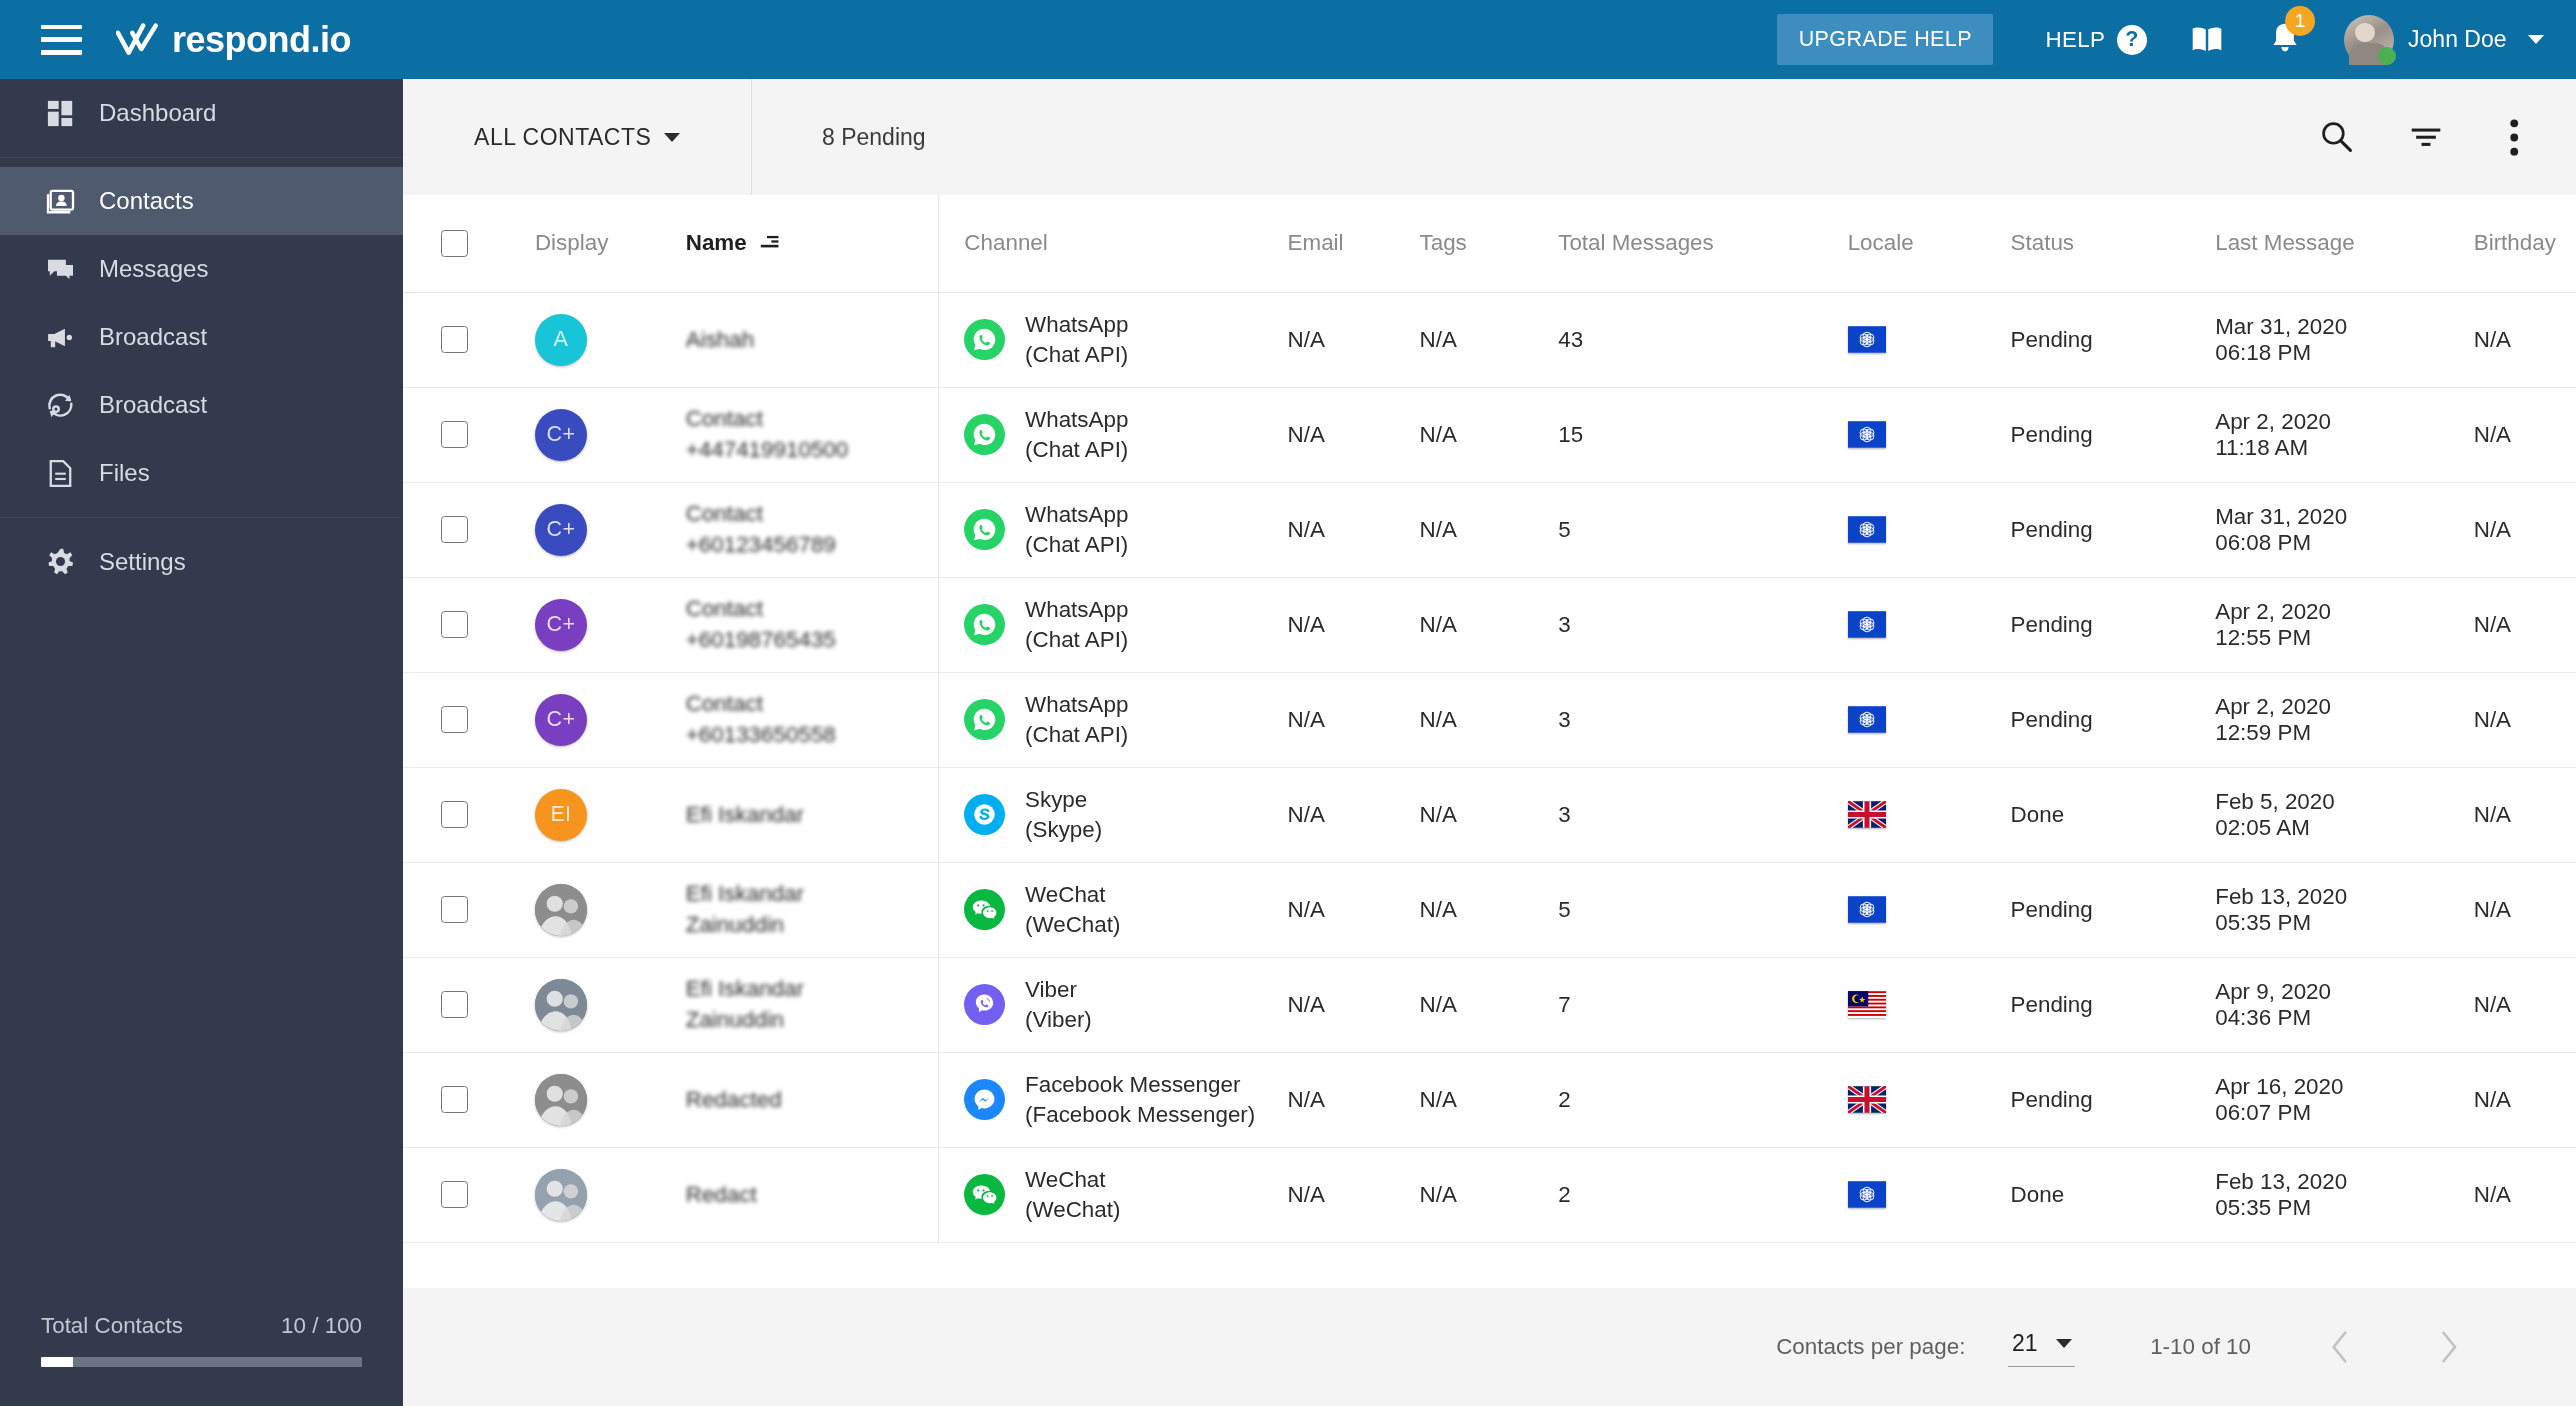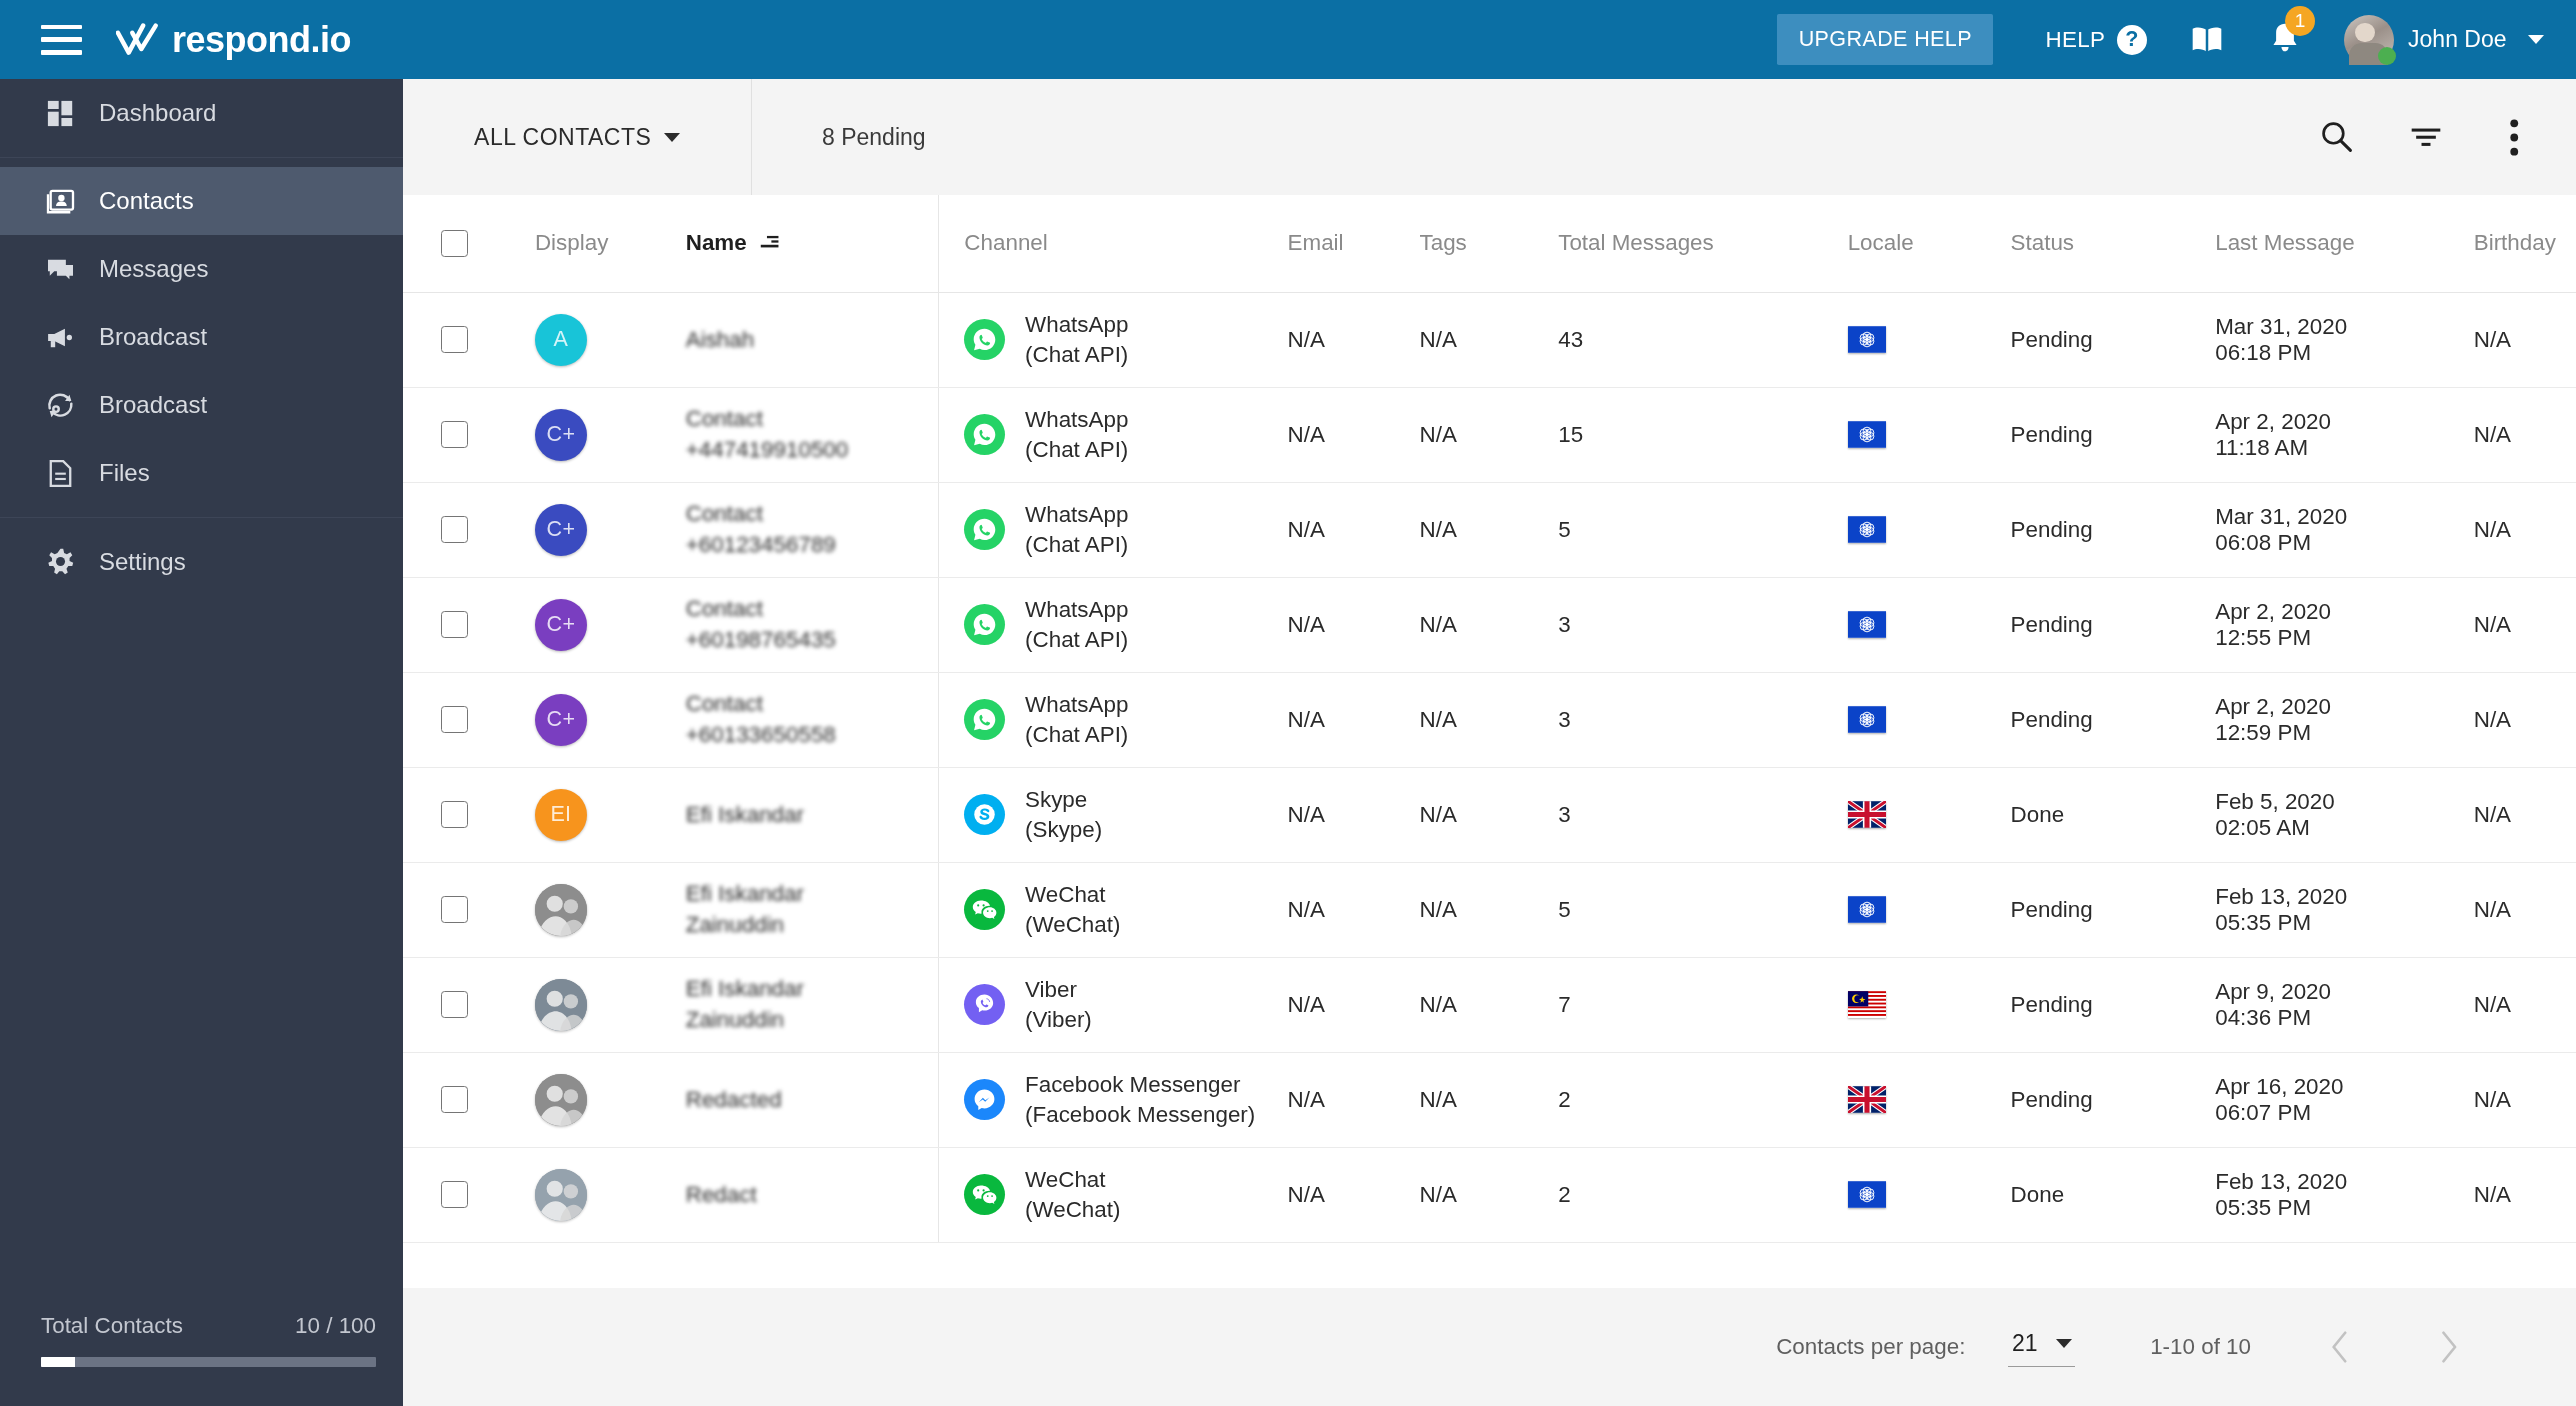--- a/index.html
+++ b/index.html
@@ -78,21 +78,21 @@
   .nav-sep { height: 0.9px; background: #3d4557; margin: 9.8px 0; }
   .nav-item {
     display: flex; align-items: center; height: 68px; padding-left: 45px;
     cursor: pointer; font-size: 24px; color: #d8dbe1; gap: 24px;
   }
   .nav-item.active { background: #4e5a6e; color: #ffffff; }
   .nav-ico { width: 30px; height: 30px; flex: 0 0 30px; display: flex;
     align-items: center; justify-content: center; }
   .nav-ico svg { display: block; }
   .sidebar-spacer { flex: 1 1 auto; }
-  .total-box { padding: 0 27px 39px 41px; }
+  .total-box { padding: 0 41px 39px 41px; }
   .total-row { display: flex; justify-content: space-between; align-items: baseline;
     font-size: 22.4px; color: #c3c7d0; margin-bottom: 18px; }
   .total-bar { height: 9.8px; background: #6b7384; border-radius: 0.9px; overflow: hidden; }
   .total-fill { height: 100%; background: #ffffff; }
 
   
   .main { flex: 1 1 auto; background: #f4f4f4; display: flex; flex-direction: column;
     min-width: 0; }
   .main-toolbar {
     height: 116px; flex: 0 0 116px; background: #f4f4f4; display: flex;

